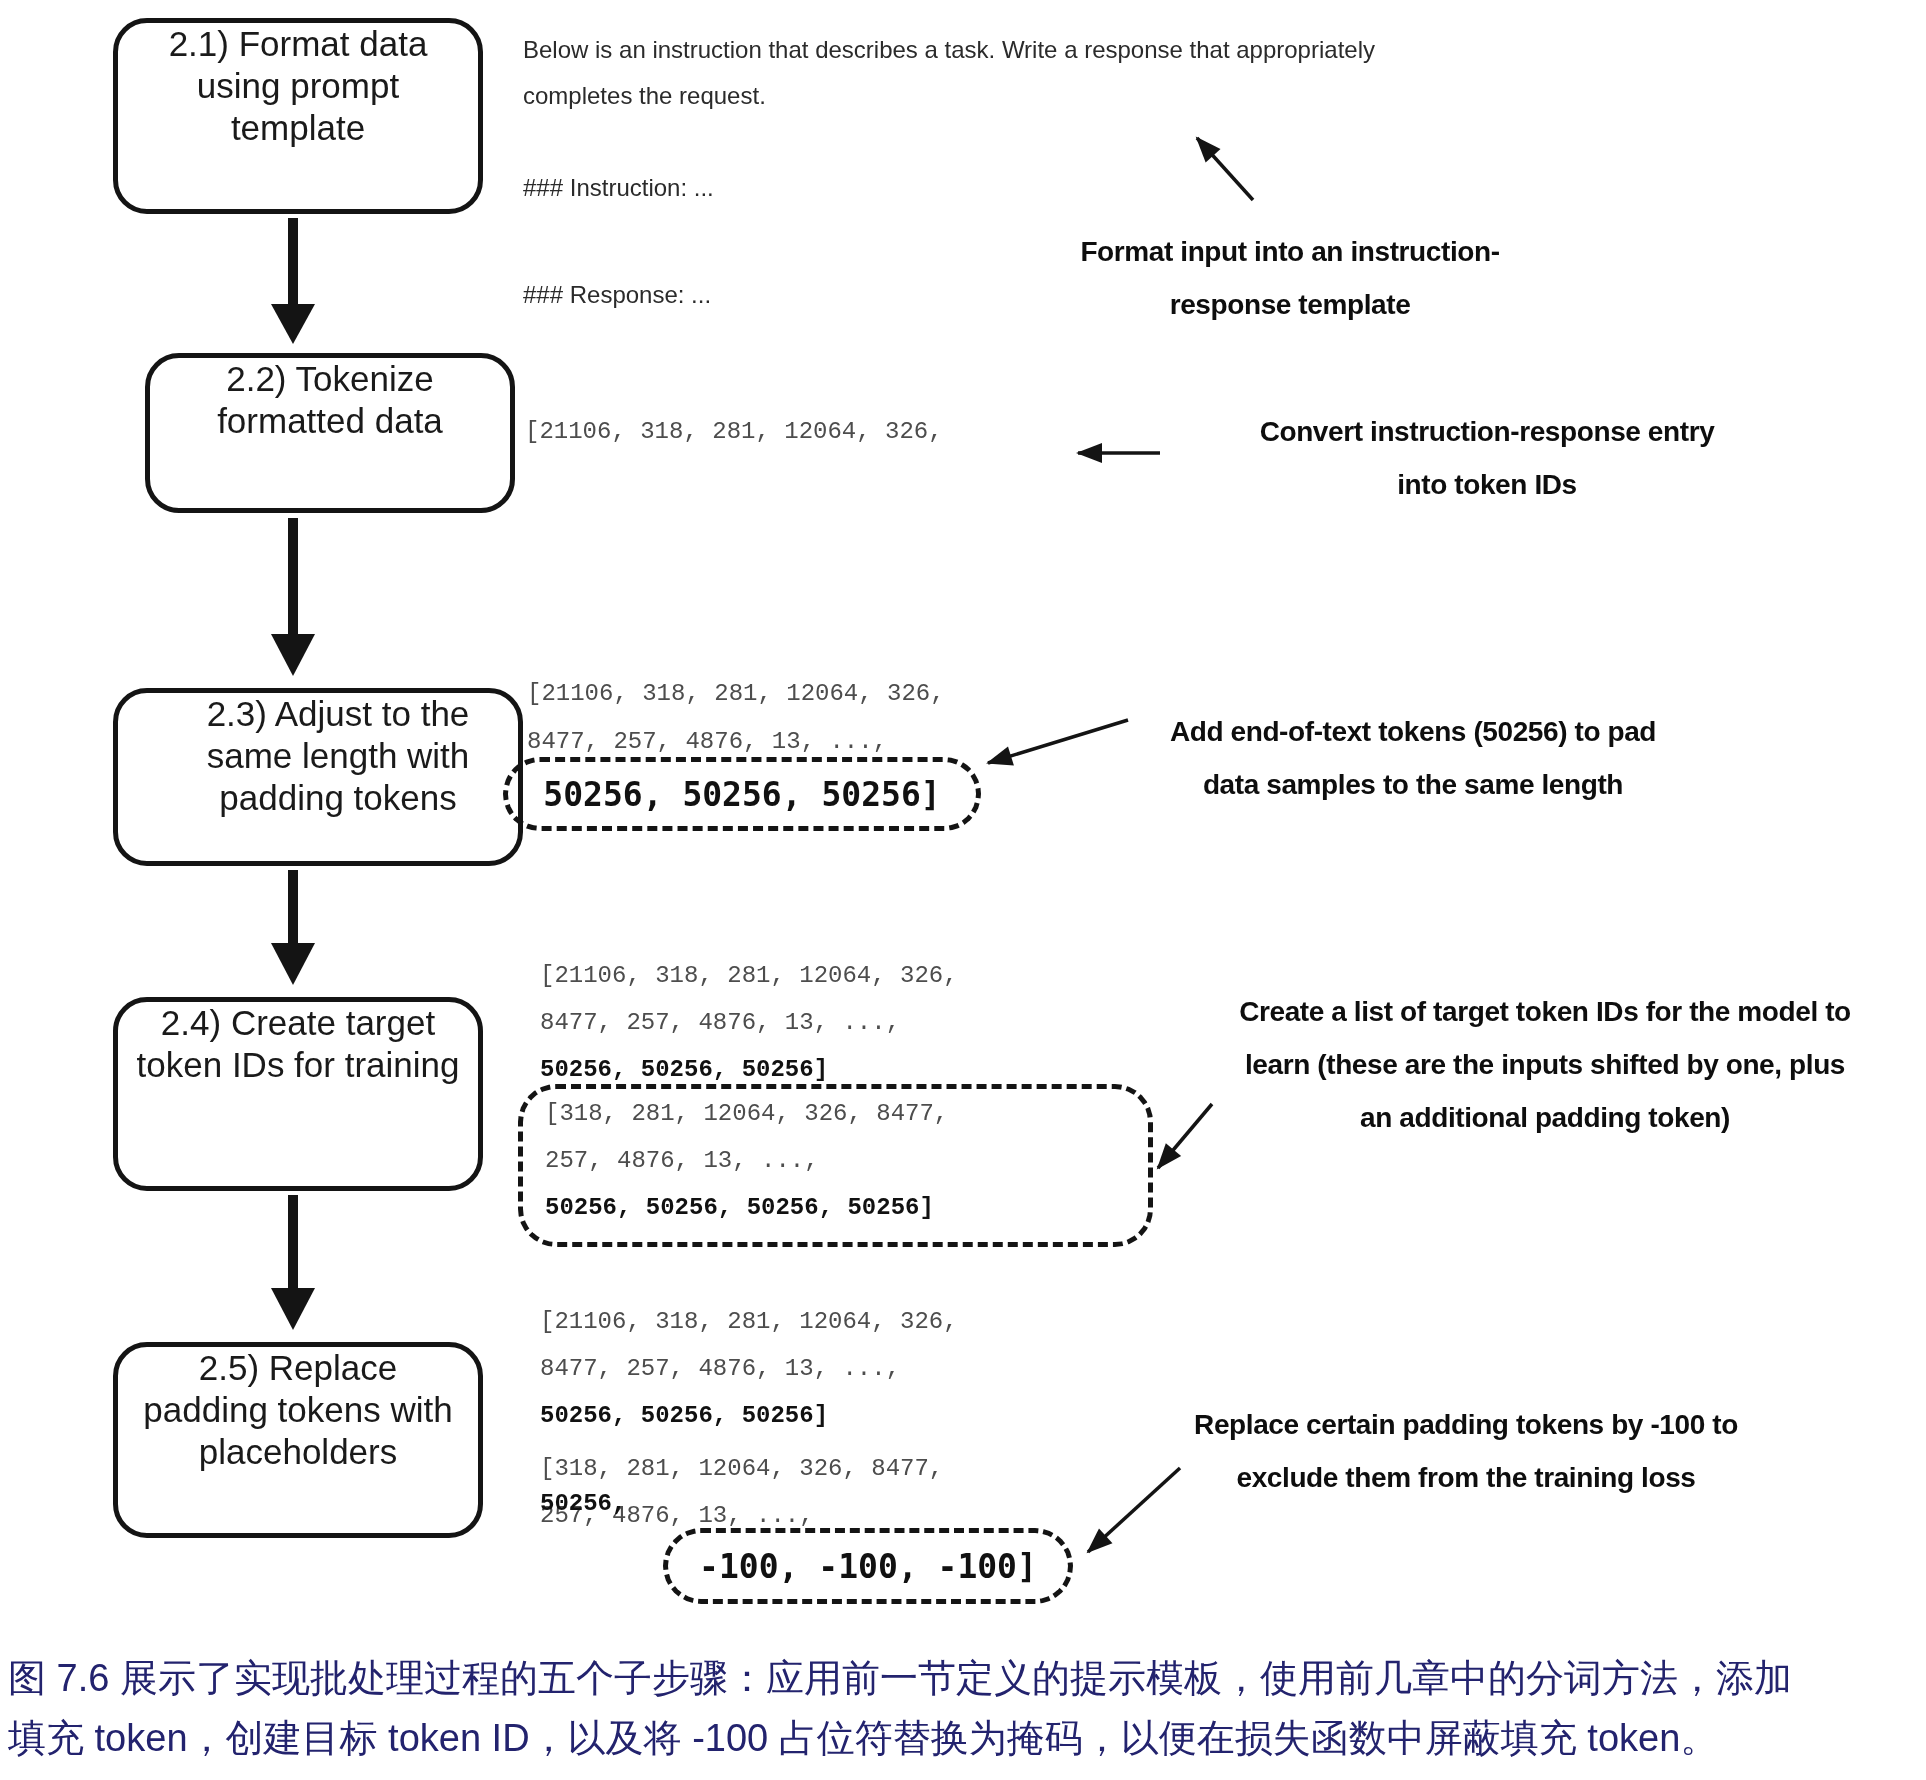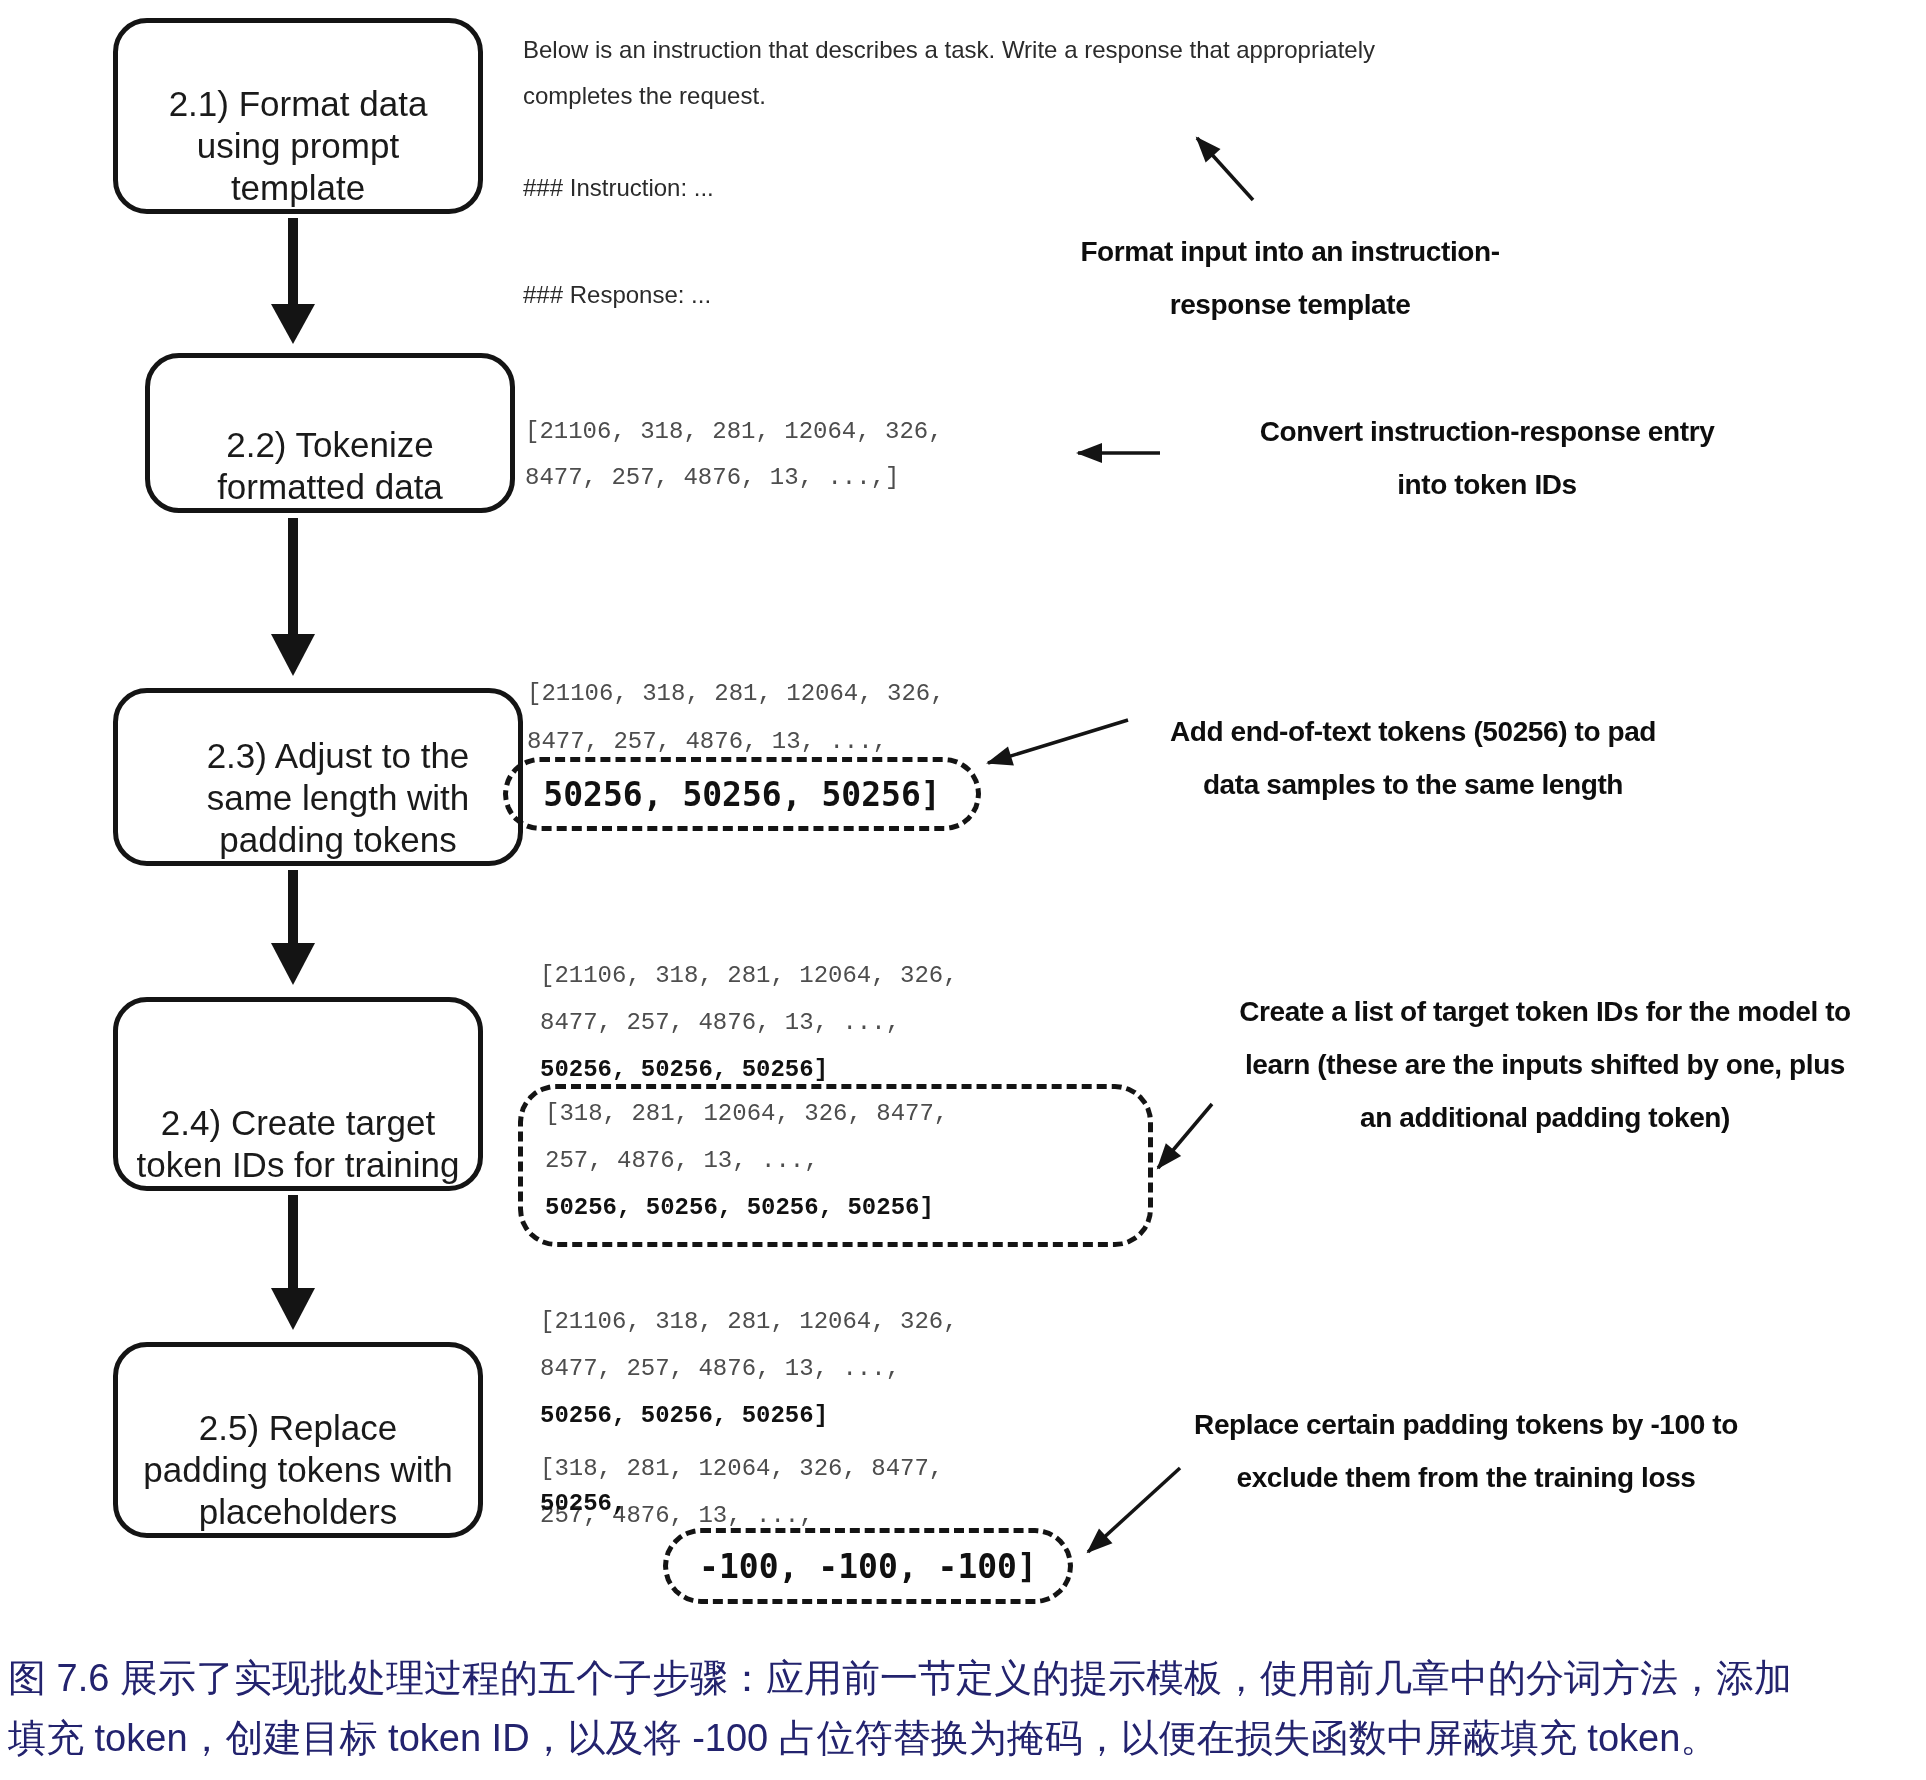--- a/index.html
+++ b/index.html
@@ -3,21 +3,21 @@
 <meta charset="utf-8">
 <style>
   html,body{margin:0;padding:0;background:#ffffff;}
   .canvas{
     position:relative;width:1926px;height:1780px;background:#ffffff;
     font-family:"Liberation Sans",sans-serif;color:#141414;overflow:hidden;
   }
   .overlay{position:absolute;left:0;top:0;width:1926px;height:1780px;pointer-events:none;}
   .step-box{
     position:absolute;border:5px solid #141414;border-radius:34px;background:#ffffff;
-    display:flex;align-items:flex-end;justify-content:center;text-align:center;
+    display:flex;align-items:flex-start;justify-content:center;text-align:center;
     font-size:35px;line-height:1.2;color:#1a1a1a;
   }
   .step-label{display:block;padding:0 16px;}
   .sans{position:absolute;font-size:24px;color:#2b2b2b;white-space:nowrap;}
   .mono{
     position:absolute;font-family:Liberation Mono, monospace;
     font-size:24px;color:#4d4d4d;white-space:nowrap;line-height:40px;
   }
   .monob{color:#111111;font-weight:700;}
   .ann{
@@ -87,21 +87,20 @@
   <div class="step-box" style="left:113px;top:1342px;width:360px;height:186px;">
     <span class="step-label">2.5) Replace padding tokens with placeholders</span>
   </div>
 
   <div class="sans" style="left:523px;top:36px;">Below is an instruction that describes a task. Write a response that appropriately</div>
   <div class="sans" style="left:523px;top:82px;">completes the request.</div>
   <div class="sans" style="left:523px;top:174px;">### Instruction: ...</div>
   <div class="sans" style="left:523px;top:281px;">### Response: ...</div>
 
   <div class="mono" style="left:525px;top:412px;">[21106, 318, 281, 12064, 326,</div>
-  <div class="mono" style="left:525px;top:458px;">8477, 257, 4876, 13, ...,]</div>
 
   <div class="mono" style="left:527px;top:674px;">[21106, 318, 281, 12064, 326,</div>
   <div class="mono" style="left:527px;top:722px;">8477, 257, 4876, 13, ...,</div>
   <div class="oval" style="left:503px;top:757px;width:468px;height:64px;">
     <span>50256, 50256, 50256]</span>
   </div>
 
   <div class="mono" style="left:540px;top:956px;">[21106, 318, 281, 12064, 326,</div>
   <div class="mono" style="left:540px;top:1003px;">8477, 257, 4876, 13, ...,</div>
   <div class="mono monob" style="left:540px;top:1050px;">50256, 50256, 50256]</div>

